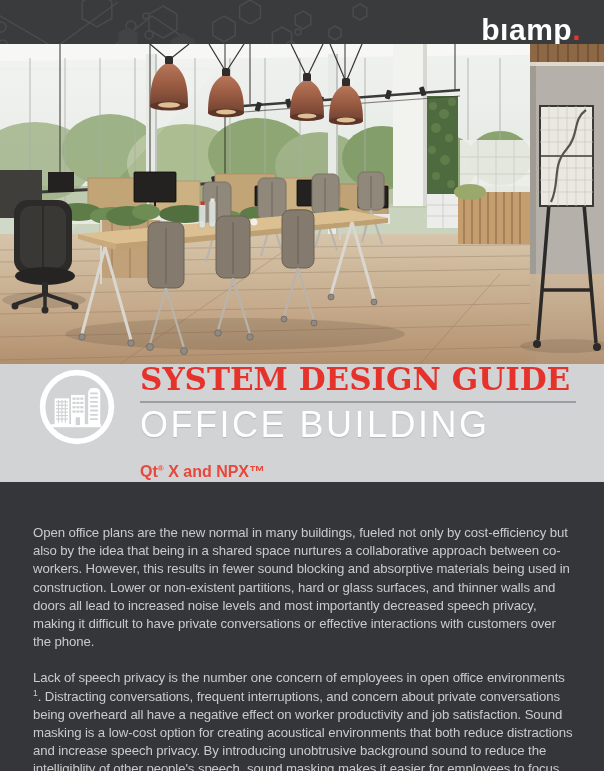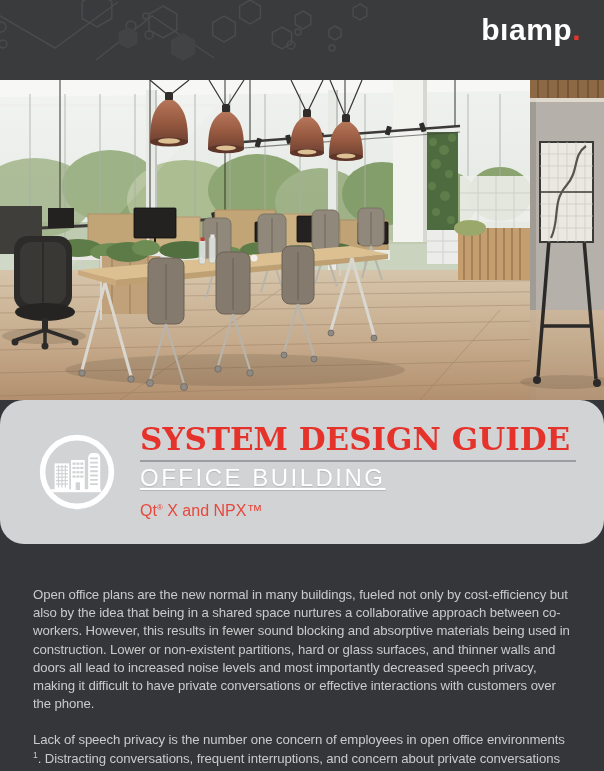--- a/index.html
+++ b/index.html
@@ -4,48 +4,48 @@
 <style>
   html,body { margin:0; padding:0; }
   body {
     width:604px; height:771px; overflow:hidden;
     background:#353639;
     font-family:"Liberation Sans", sans-serif;
   }
   .page { width:604px; height:771px; display:flex; flex-direction:column; position:relative; }
 
   
-  .topbar { height:80px; background:#3a3b3d; position:relative; flex:none; overflow:hidden; }
+  .topbar { height:44px; background:#3a3b3d; position:relative; flex:none; overflow:hidden; }
   .hexes { position:absolute; left:0; top:0; }
   .logo {
     position:absolute; right:23px; top:12px;
     font-size:30px; font-weight:bold; color:#ffffff; letter-spacing:.5px; line-height:1.2;
   }
   .logo .dot { color:#e8352c; }
 
   
   .hero { height:320px; flex:none; line-height:0; background:#e9ece8; }
 
   
   .title-band {
-    height:144px; background:#d2d3d5; flex:none;
-    display:flex; align-items:center; padding-left:34px; box-sizing:border-box;border-radius:24px;
+    height:118px; background:#d2d3d5; flex:none;
+    display:flex; align-items:flex-start; padding-left:34px; box-sizing:border-box;
   }
   .band-icon { width:86px; height:86px; flex:none; }
   .band-text { margin-left:20px; flex:1; padding-right:28px; min-width:0; }
   .eyebrow {
     font-family:"DejaVu Serif", serif; font-weight:bold;
     font-size:31px; line-height:1.02; color:#e5332b; letter-spacing:0; white-space:nowrap;
   }
   .band-rule { border:none; border-top:2px solid #9c9da0; margin:5px 0 3px 0; }
   .band-title {
-    font-size:24px; line-height:1.05; color:#ffffff; letter-spacing:2.5px;
-    font-weight:400; text-shadow:0 1px 1px rgba(90,90,95,.25); white-space:nowrap;text-decoration:underline;
-  }
-  .band-sub { font-size:16px; color:#e8473b; margin-top:12px; font-weight:400; }
+    font-size:36px; line-height:1.05; color:#ffffff; letter-spacing:2.5px;
+    font-weight:400; text-shadow:0 1px 1px rgba(90,90,95,.25); white-space:nowrap;
+  }
+  .band-sub { font-size:16px; color:#e8473b; margin-top:20px; font-weight:700; }
   .band-sub .reg { font-size:8px; vertical-align:super; line-height:0; }
 
   
   .content {
     flex:1; padding:24px 28px 0 33px; box-sizing:border-box;
     color:#c9cacb; font-size:13.2px; line-height:18.2px; letter-spacing:-.1px;
   }
   .content p { margin:18px 0 14px 0; }
   sup.ref { font-size:8.5px; line-height:0; }
 </style>

